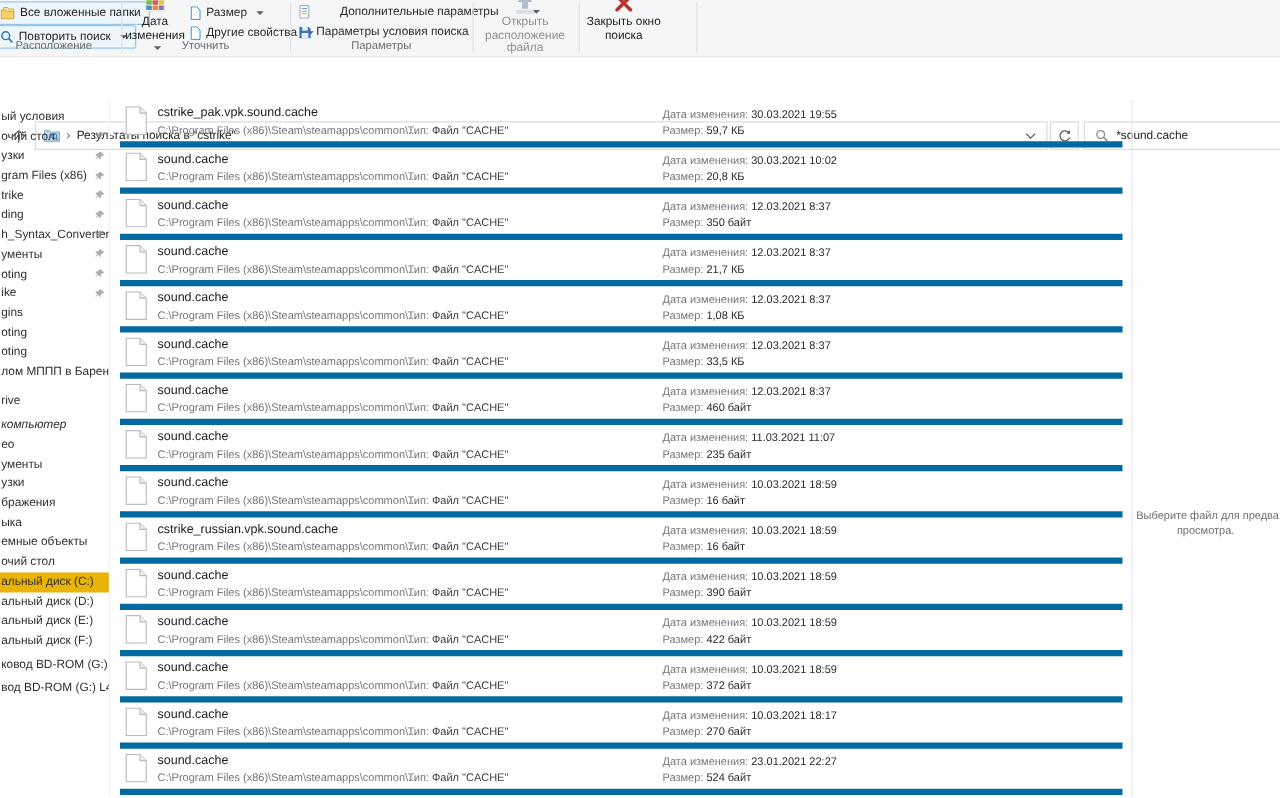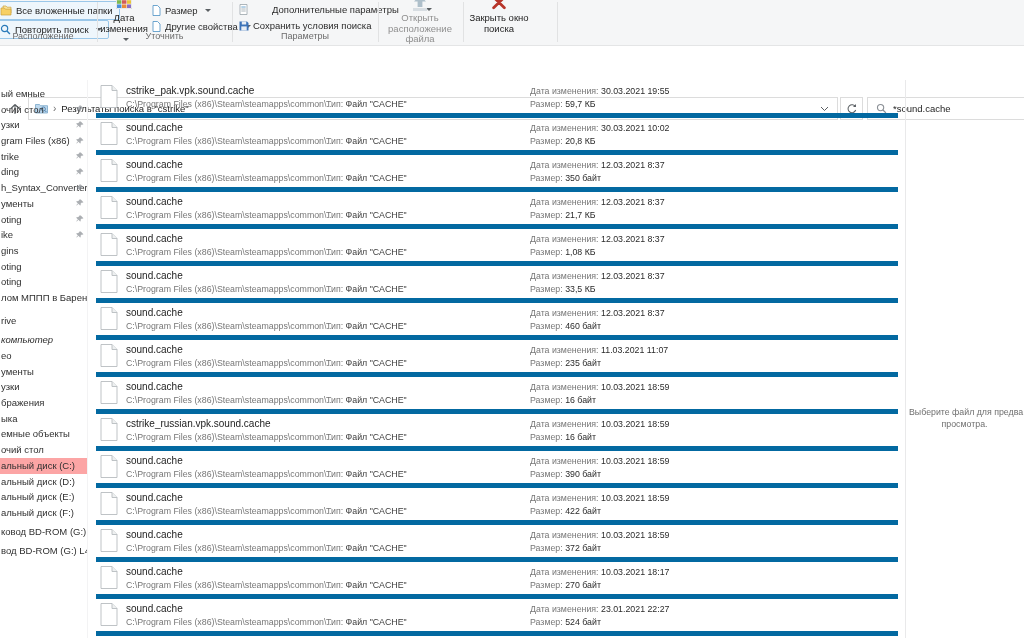--- a/index.html
+++ b/index.html
@@ -26,21 +26,21 @@
   .addr-box{position:absolute;left:28px;top:51px;width:810px;height:23px;border:1px solid #dcdcdc;background:#fff;box-sizing:border-box;display:flex;align-items:center;}
   .addr-box .crumb{display:flex;align-items:center;gap:5px;padding-left:6px;flex:1;white-space:nowrap;overflow:hidden;}
   .addr-chevron{padding:0 8px;display:flex;align-items:center;}
   .refresh-btn{position:absolute;left:840px;top:51px;width:23px;height:23px;border:1px solid #dcdcdc;box-sizing:border-box;background:#fff;display:flex;align-items:center;justify-content:center;cursor:default;}
   .search-box{position:absolute;left:867px;top:51px;width:160px;height:23px;border:1px solid #dcdcdc;box-sizing:border-box;background:#fff;display:flex;align-items:center;gap:6px;padding-left:8px;}
   .search-box input{border:none;outline:none;font:inherit;color:#1e1e1e;width:110px;padding:0;background:transparent;}
   .crumb-sep{color:#6d6d6d;font-size:10px;}
   
   .sidebar{position:absolute;left:0;top:80px;width:88px;height:558px;overflow:hidden;padding-top:6px;box-sizing:border-box;}
   .side-item{position:relative;height:15.7px;line-height:15.7px;white-space:nowrap;color:#2f2f2f;padding-left:1px;cursor:default;}
-  .side-item.selected{background:#fca5a5;}
+  .side-item.selected{background:#eab308;}
   .side-item .pin{position:absolute;right:4px;top:3.5px;opacity:.75;}
   
   .filelist{position:absolute;left:96px;top:81px;width:802px;}
   .frow{position:relative;height:32px;border-bottom:5px solid #0369a1;cursor:default;text-decoration:underline;}
   .ficon{position:absolute;left:4px;top:4px;}
   .fname{position:absolute;left:30px;top:4px;font-size:10px;color:#1c1c1c;white-space:nowrap;}
   .fsub{position:absolute;left:30px;top:17.5px;font-size:8.8px;color:#767676;white-space:nowrap;}
   .ftype{position:absolute;left:230px;top:17.5px;font-size:8.8px;color:#767676;white-space:nowrap;}
   .ftype b{font-weight:normal;color:#3c3c3c;}
   .fr1{position:absolute;left:434px;top:4.5px;font-size:8.8px;color:#767676;white-space:nowrap;}
@@ -131,21 +131,21 @@
     <span class="caret"></span>
   </div>
   <div class="ritem" style="left:239px;top:20px;">
     <span>
       <svg width="10" height="10" viewBox="0 0 10 10">
           <path d="M.5.5h7.5l1.5 1.5v7.5H.5z" fill="#3c73b8"></path>
           <rect x="2.3" y="5.4" width="5.4" height="4.1" fill="#e8eef5"></rect>
           <rect x="2.8" y=".5" width="4.4" height="3" fill="#e8eef5"></rect>
         </svg>
     </span>
-    <span>Сохранить условия поиска</span>
+    <span>Параметры условия поиска</span>
   </div>
   <div class="group-label" style="left:232px;width:146px;">Параметры</div>
   <div class="rsep" style="left:378px;"></div>
 
   <div class="rbig disabled" style="left:377px;width:86px;">
     <span class="bigicon">
       <svg width="18" height="17" viewBox="0 0 18 17">
           <path d="M9 0l6 6.5h-3.6V12H6.6V6.5H3z" fill="#aebfca"></path>
           <path d="M2 13h14v3H2z" fill="#d7dde2"></path>
         </svg>
@@ -201,21 +201,21 @@
           <circle cx="5" cy="5" r="3.4" fill="none" stroke="#8b9096" stroke-width="1.2"></circle>
           <line x1="7.6" y1="7.6" x2="10.8" y2="10.8" stroke="#8b9096" stroke-width="1.4"></line>
         </svg>
     </span>
     <input value="*sound.cache" style="">
   </div>
 </div>
 
 <div class="sidebar">
   <div class="side-item">
-    <span>ый емные</span>
+    <span>ый условия</span>
     
   </div>
 
   <div class="side-item">
     <span>очий стол</span>
     <span class="pin">
       <svg width="8" height="8" viewBox="0 0 12 12">
           <path d="M7.2.8l4 4-1.7.7-.7-.2-2 2 .4 1.6-1 1L3.6 7.3 1.2 9.7l-.7-.7L2.9 6.6.4 4l1-1 1.6.4 2-2-.2-.7z" fill="#8f9499"></path>
         </svg>
     </span>

